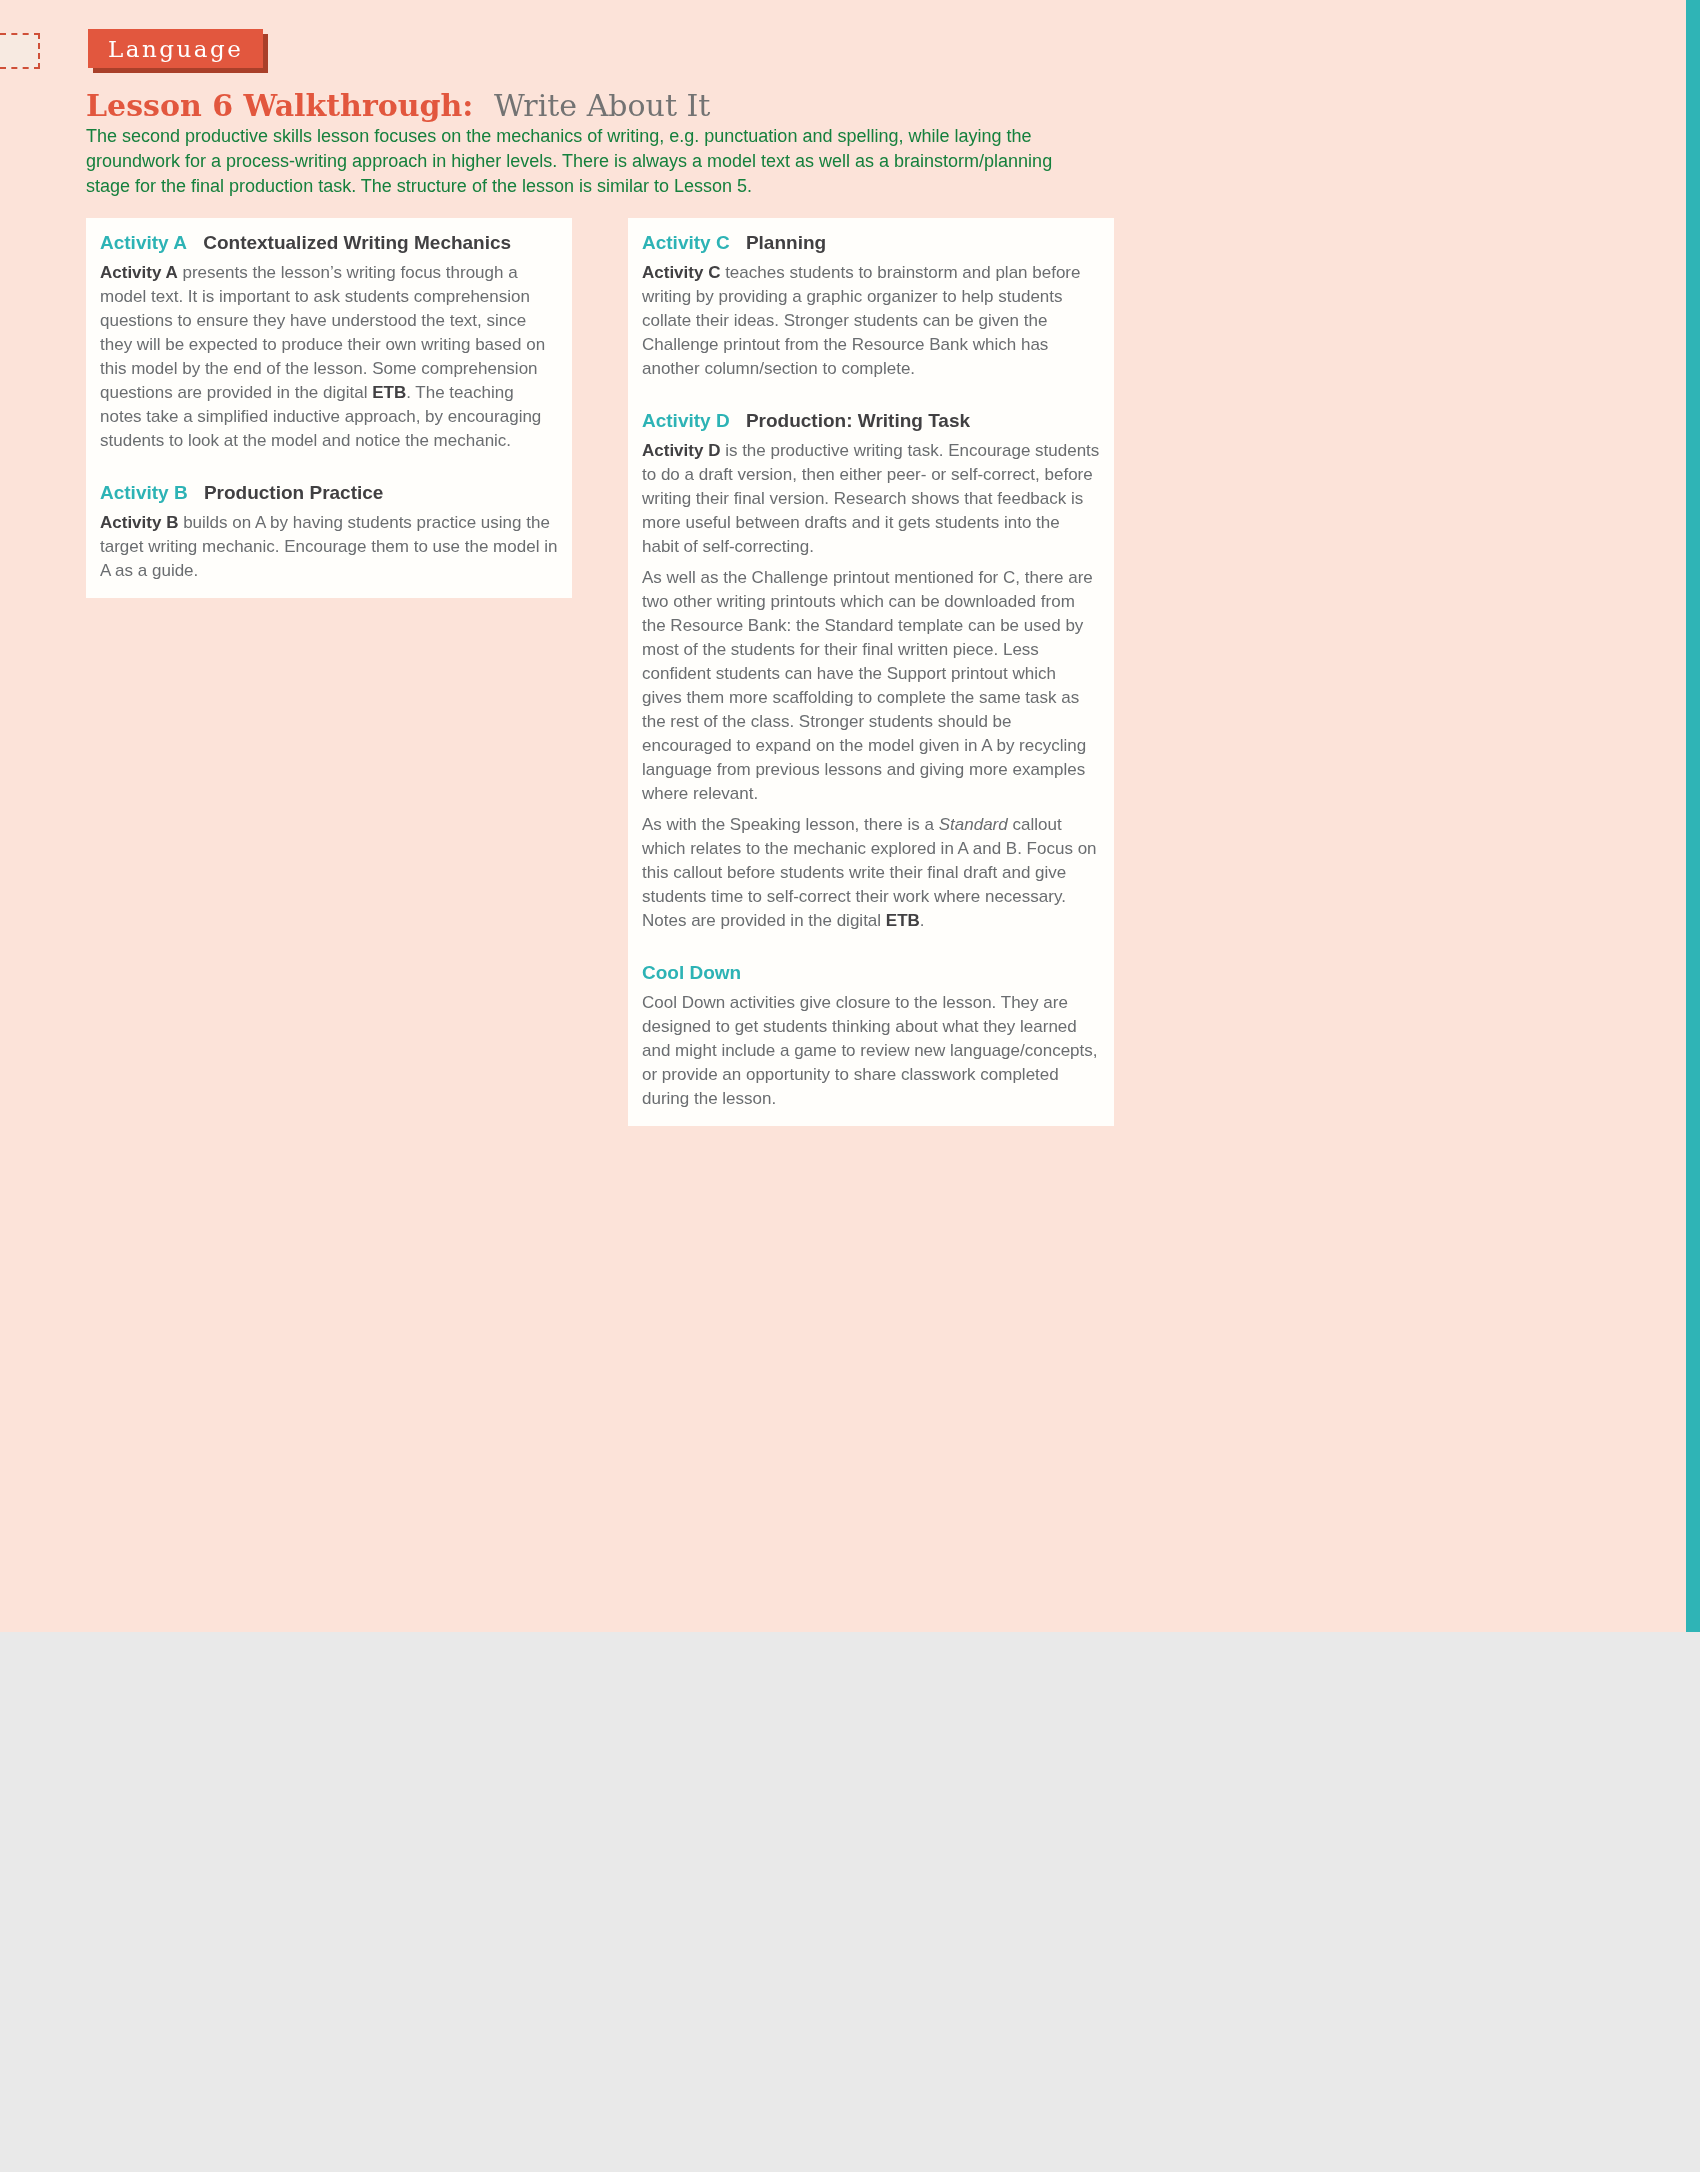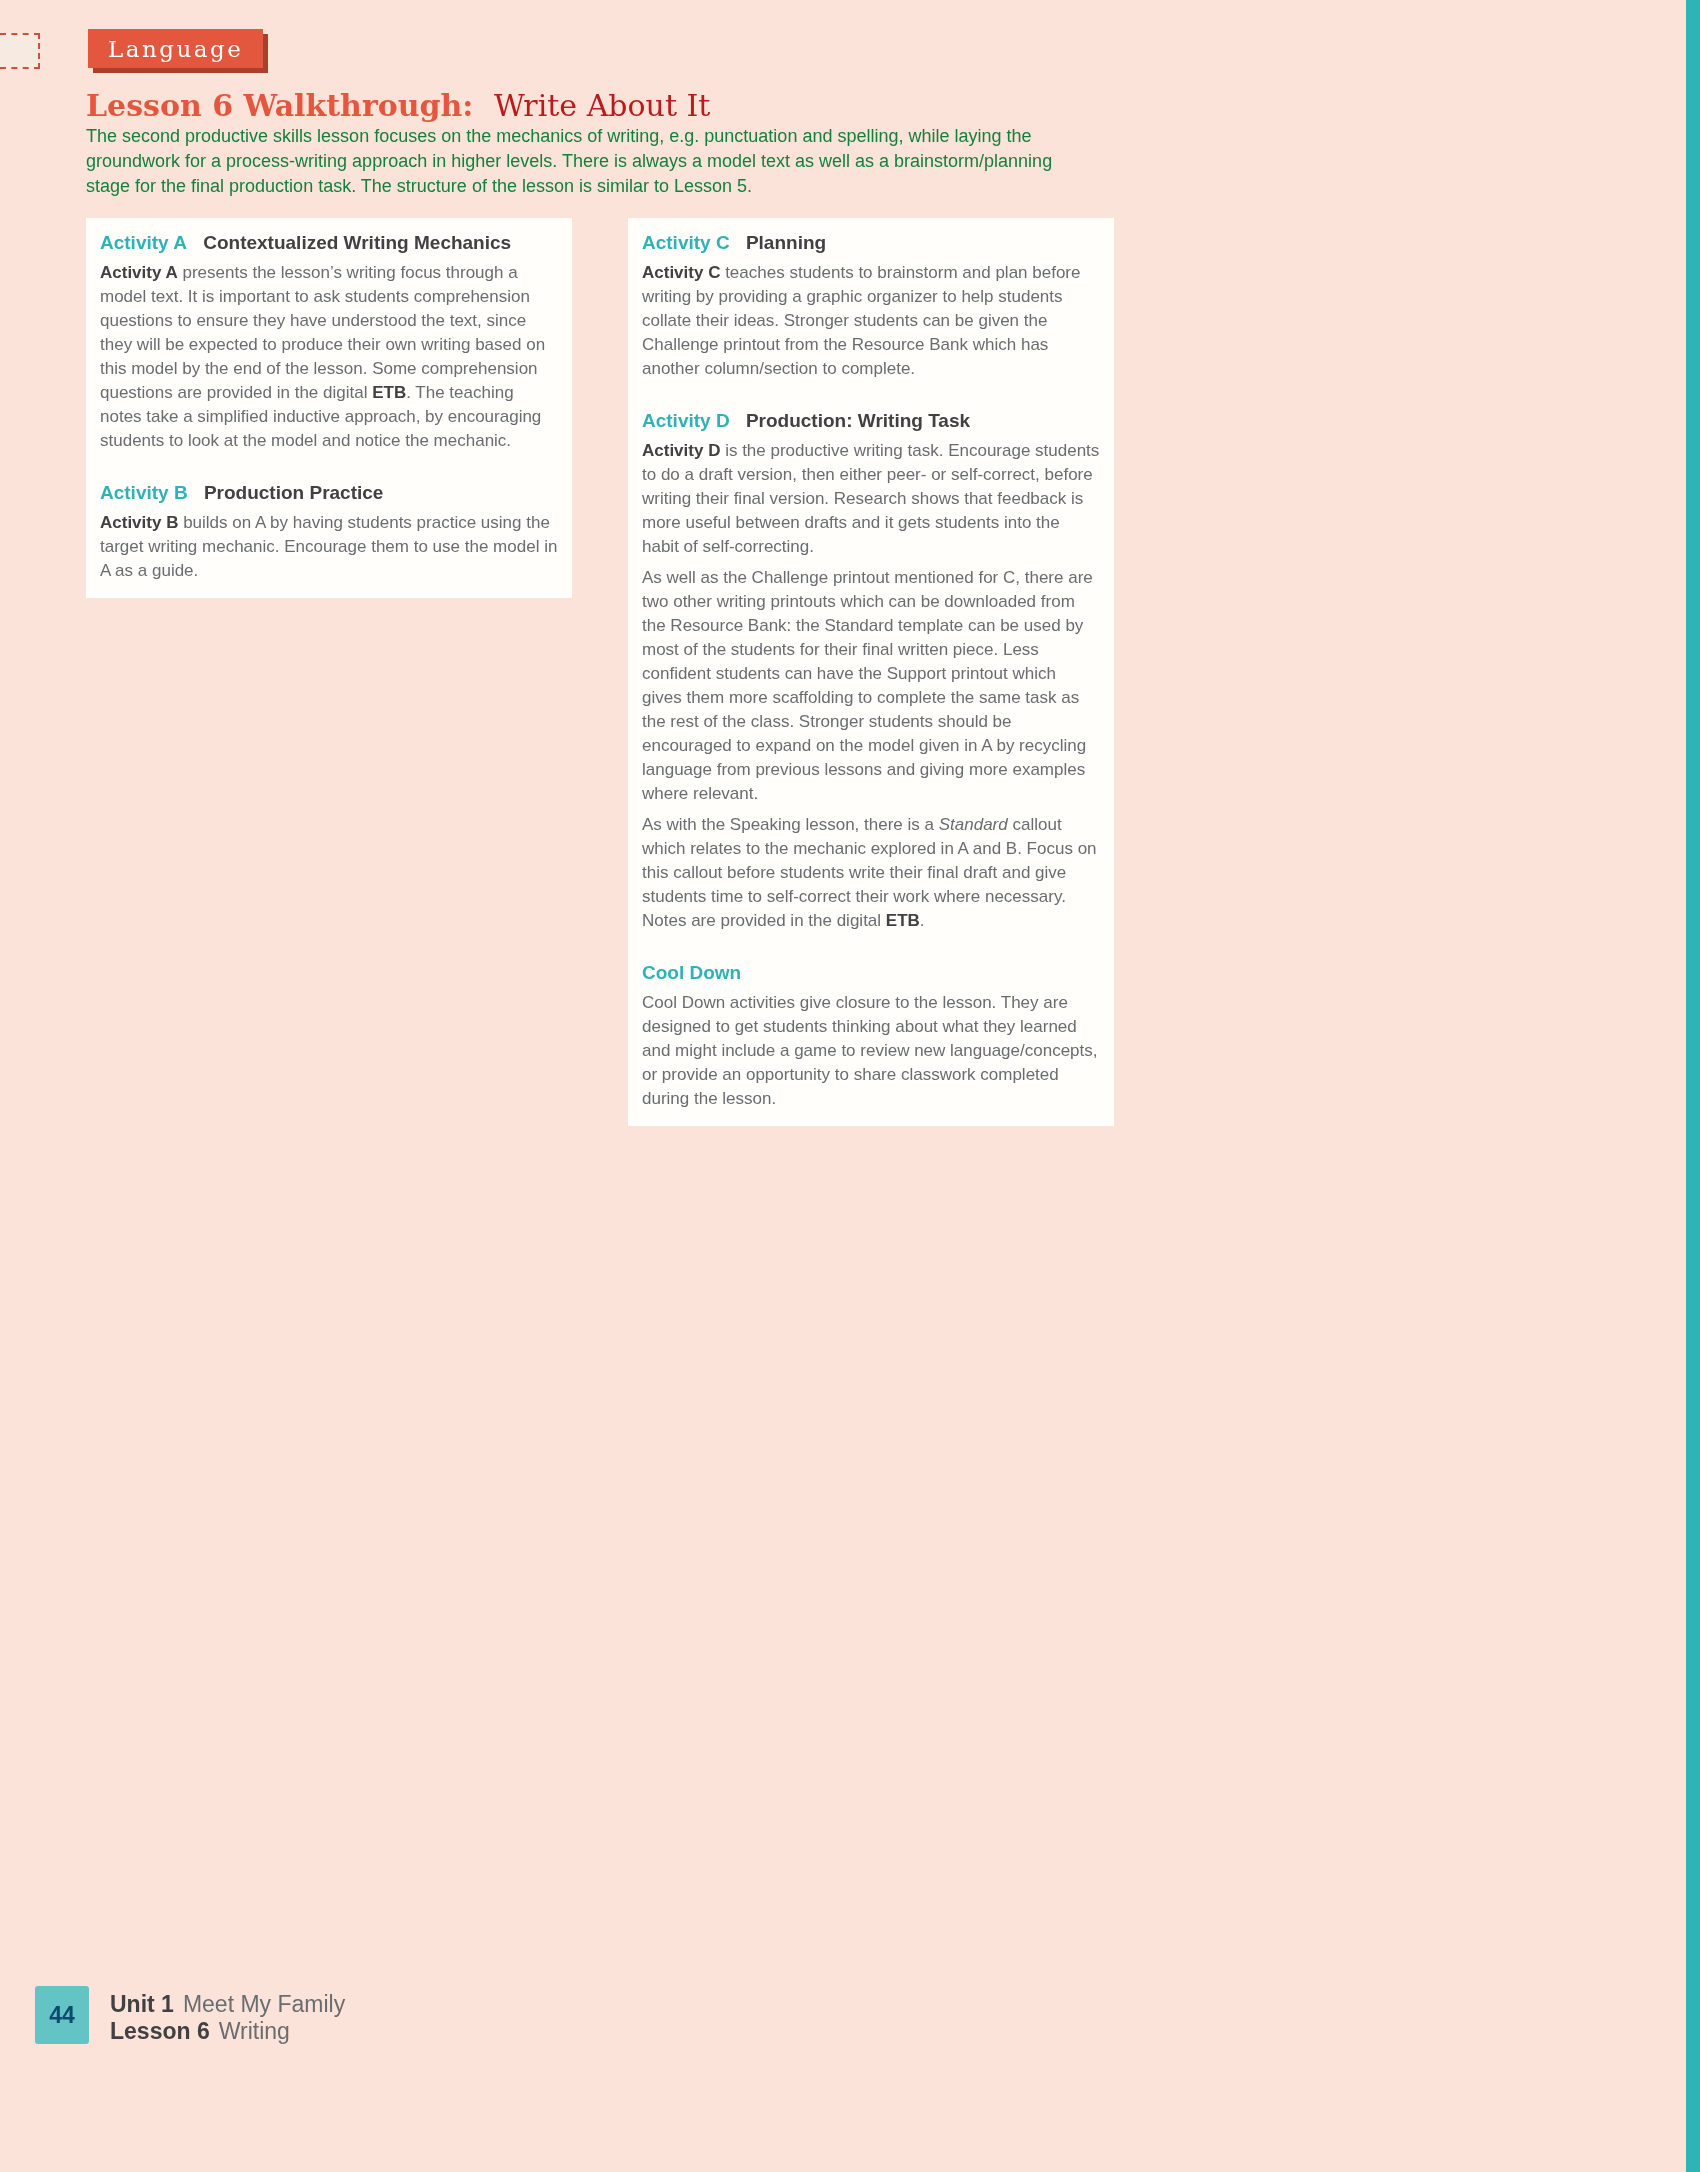--- a/index.html
+++ b/index.html
@@ -2,21 +2,21 @@
 <html><head>
 <meta charset="utf-8">
 <style>
   * { margin: 0; padding: 0; box-sizing: border-box; }
   html, body { background: #e9e9e9; }
   body { font-family: "Liberation Sans", sans-serif; }
 
   .page {
     position: relative;
     width: 1700px;
-    height: 2172px;
+    height: 1632px;
     background: #fce3d9;
     overflow: hidden;
   }
 
   
   .edge-bar {
     position: absolute;
     top: 0; right: 0;
     width: 14px; height: 100%;
     background: #2fb4b6;
@@ -50,21 +50,21 @@
 
   
   .page-heading {
     position: absolute;
     left: 86px; top: 88px;
     font-family: "DejaVu Serif", serif;
     font-size: 30px;
     white-space: nowrap;
   }
   .page-heading .title-main { color: #e2573e; font-weight: bold; }
-  .page-heading .title-sub  { color: #b91c1c; font-weight: normal; margin-left: 10px; }
+  .page-heading .title-sub  { color: #737373; font-weight: normal; margin-left: 10px; }
 
   
   .intro {
     position: absolute;
     left: 86px; top: 124px;
     width: 1000px;
     font-size: 18px;
     line-height: 25px;
     color: #15803d;
   }

